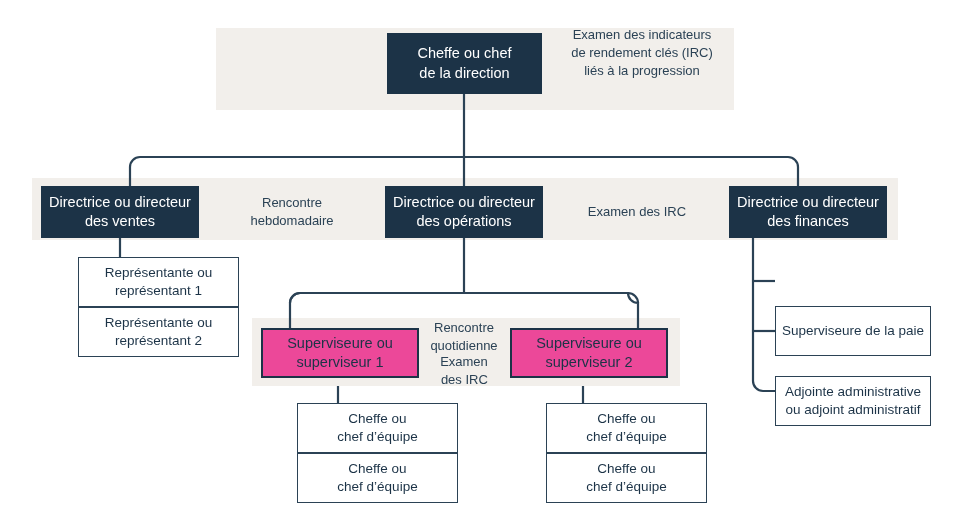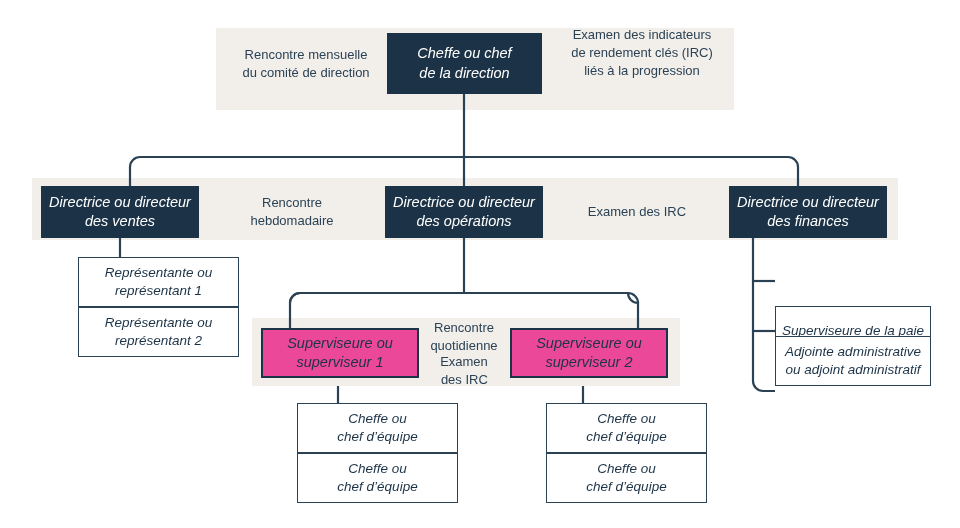--- a/index.html
+++ b/index.html
@@ -29,21 +29,20 @@
   }
   .node {
     position: absolute;
     box-sizing: border-box;
     display: flex;
     align-items: center;
     justify-content: center;
     text-align: center;
     line-height: 1.32;
     white-space: pre-line;
-    font-style: italic;
   }
   .node.exec {
     background: #1c3347;
     color: #ffffff;
     font-size: 14.5px;
     border: 1px solid #1c3347;
   }
   .node.super {
     background: #ec4899;
     color: #1c3347;
@@ -98,22 +97,20 @@
     <path d="M583,428 L603,428"></path>
 
     <path d="M753,238 L753,381 A10,10 0 0 0 763,391 L775,391"></path>
     <path d="M753,281 L775,281"></path>
     <path d="M753,331 L775,331"></path>
   </svg>
 
   <div class="node exec" style="left:387px; top:33px; width:155px; height:61px;">Cheffe ou chef
 de la direction</div>
 
-  <div class="note" style="left:226px; top:40px; width:160px; height:48px;">Rencontre mensuelle
-du comité de direction</div>
 
   <div class="note" style="left:552px; top:24px; width:180px; height:58px;">Examen des indicateurs
 de rendement clés (IRC)
 liés à la progression</div>
 
   <div class="node exec" style="left:41px; top:186px; width:158px; height:52px;">Directrice ou directeur
 des ventes</div>
 
   <div class="note" style="left:218px; top:190px; width:148px; height:44px;">Rencontre
 hebdomadaire</div>
@@ -152,16 +149,16 @@
 
   <div class="node staff" style="left:546px; top:403px; width:161px; height:50px;">Cheffe ou
 chef d’équipe</div>
 
   <div class="node staff" style="left:546px; top:453px; width:161px; height:50px;">Cheffe ou
 chef d’équipe</div>
 
 
   <div class="node staff" style="left:775px; top:306px; width:156px; height:50px;">Superviseure de la paie</div>
 
-  <div class="node staff" style="left:775px; top:336px; width:156px; height:50px;">Adjointe administrative
+  <div class="node staff" style="left:775px; top:376px; width:156px; height:50px;">Adjointe administrative
 ou adjoint administratif</div>
 
 </div>
 
 </body></html>

